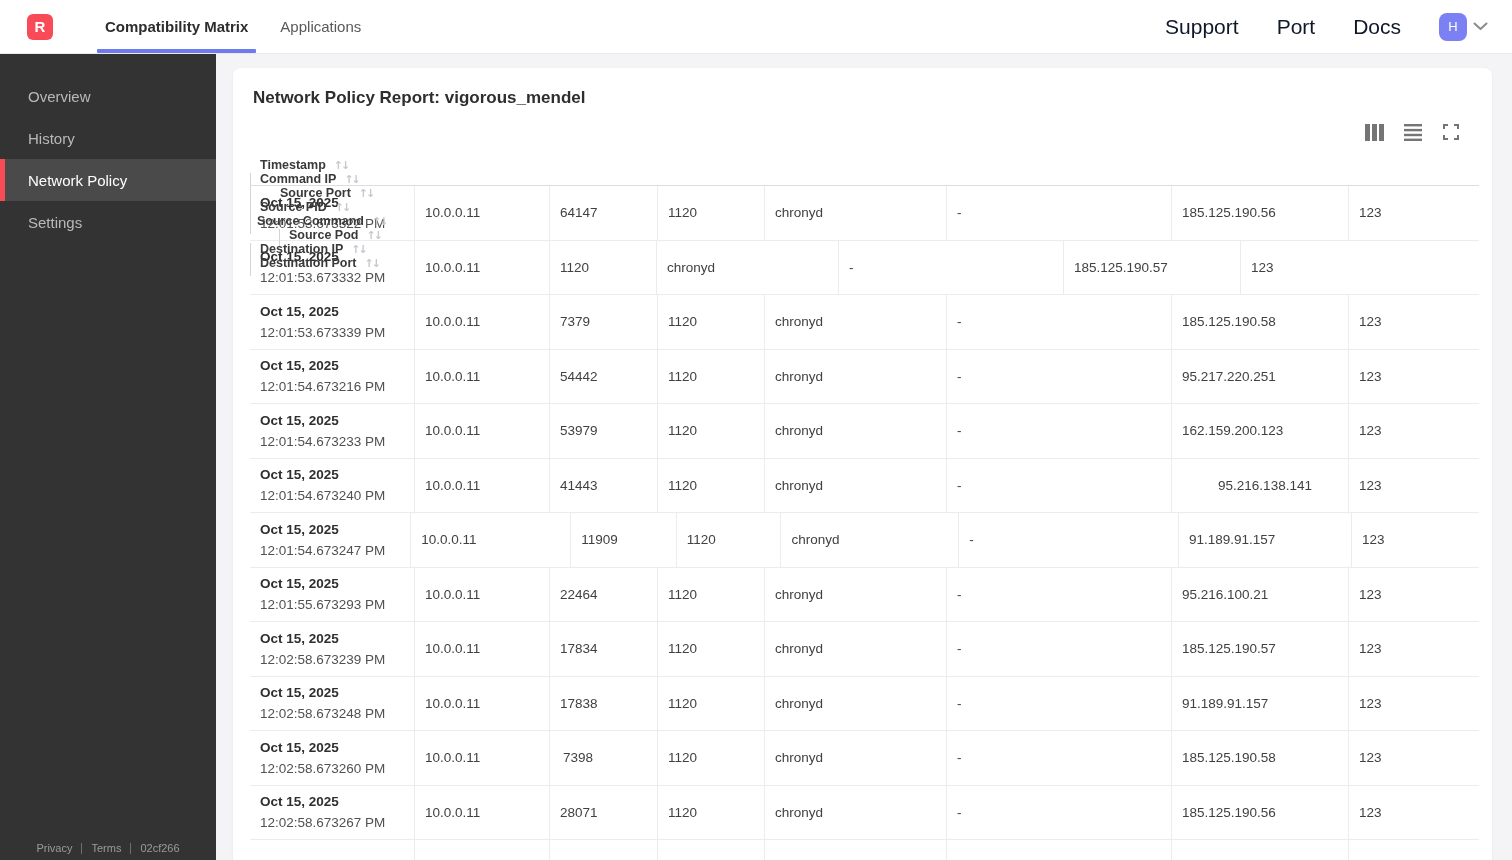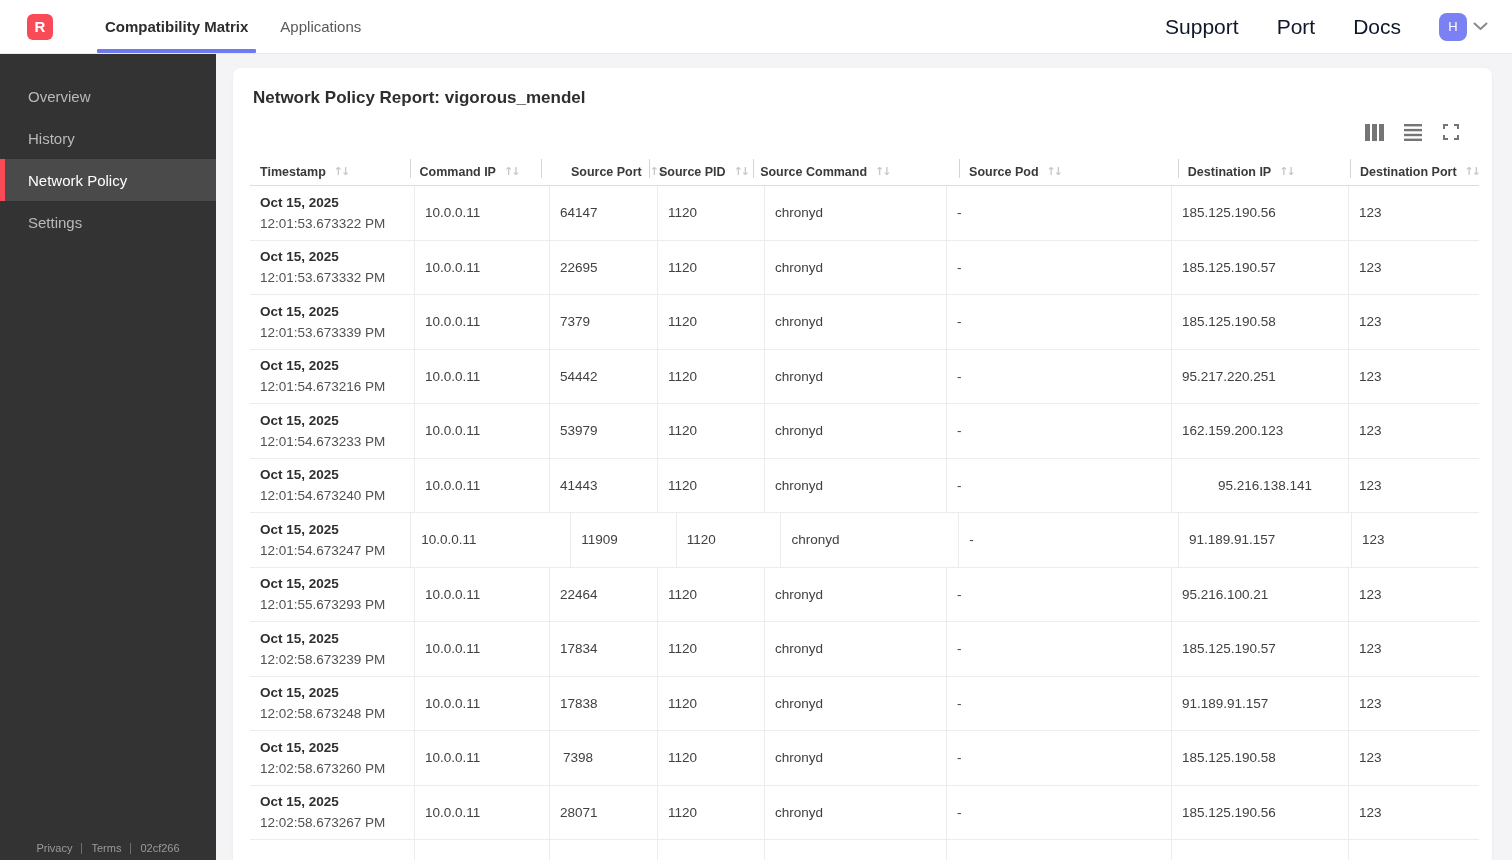--- a/index.html
+++ b/index.html
@@ -91,21 +91,21 @@
   }
   .toolbar{
     position:absolute;top:55px;right:32px;display:flex;align-items:center;gap:19px;
   }
   .icon-btn{
     width:19px;height:18px;display:flex;align-items:center;justify-content:center;
     background:none;border:none;padding:0;cursor:pointer;
   }
   
   .table{position:absolute;left:17px;top:90px;width:1229px;}
-  .thead{display:flex;height:28px;border-bottom:1px solid var(--border-header);}
+  .thead{display:flex;height:28px;border-bottom:1px solid var(--border-header);flex-direction:column;}
   .th{
     position:relative;display:flex;align-items:center;padding-left:10px;
     font-size:12.5px;font-weight:bold;color:#3a3a3a;cursor:pointer;
     white-space:nowrap;
   }
   .th:not(:first-child)::before{
     content:"";position:absolute;left:0;top:1px;width:1px;height:19px;
     background:#d4d4da;
   }
   .sort{
@@ -238,21 +238,20 @@
             <div class="td" style="width: 225px;">-</div>
             <div class="td" style="width: 177px;">185.125.190.56</div>
             <div class="td" style="width: 131px;">123</div>
           </div>
           <div class="tr">
             <div class="td" style="width: 164px;">
               <div class="date">Oct 15, 2025</div>
               <div class="time">12:01:53.673332 PM</div>
             </div>
             <div class="td" style="width: 135px;">10.0.0.11</div>
-            <div class="td" style="width: 108px;">22695</div>
             <div class="td" style="width: 107px;">1120</div>
             <div class="td" style="width: 182px;">chronyd</div>
             <div class="td" style="width: 225px;">-</div>
             <div class="td" style="width: 177px;">185.125.190.57</div>
             <div class="td" style="width: 131px;">123</div>
           </div>
           <div class="tr">
             <div class="td" style="width: 164px;">
               <div class="date">Oct 15, 2025</div>
               <div class="time">12:01:53.673339 PM</div>

